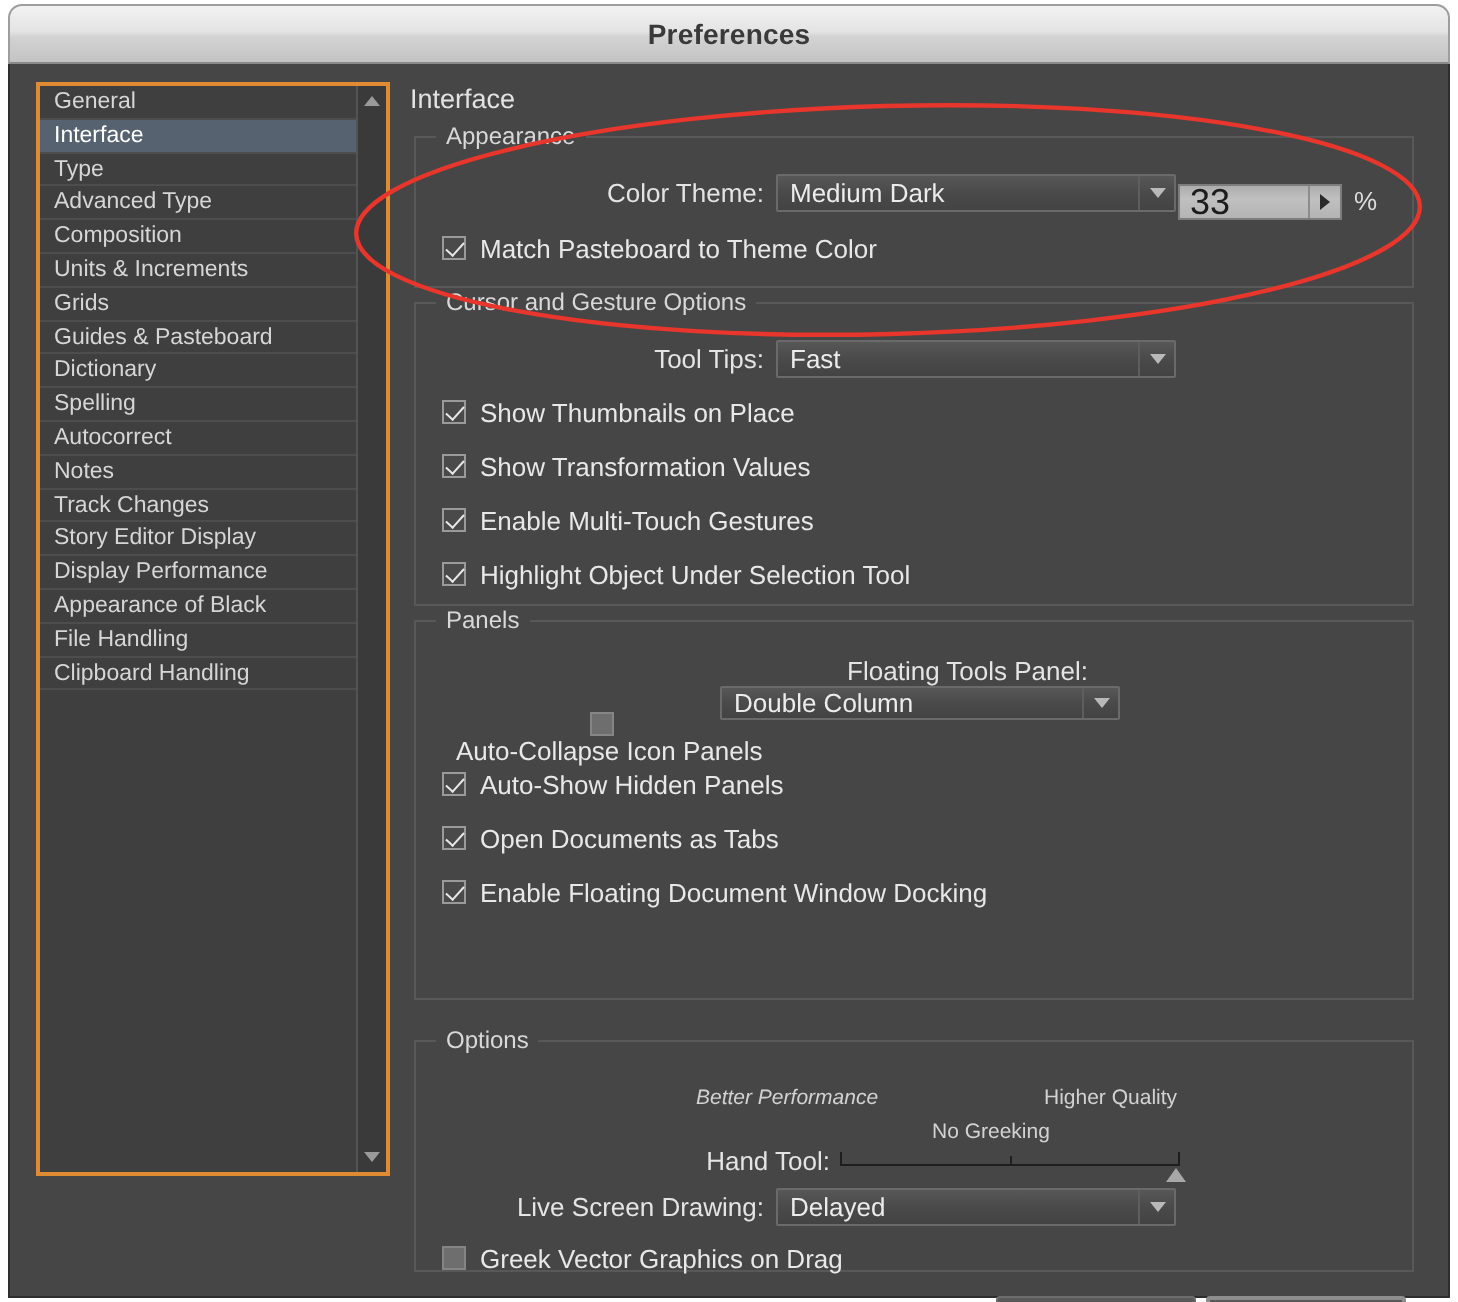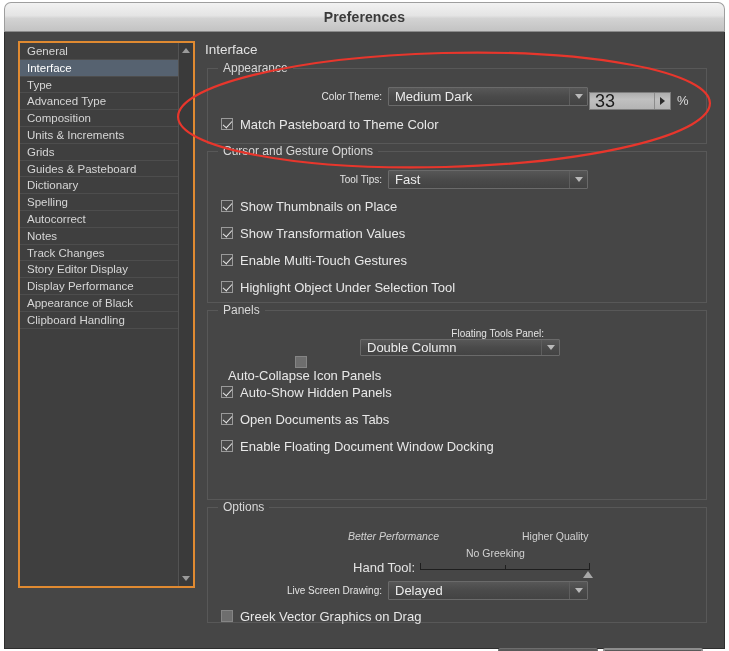--- a/index.html
+++ b/index.html
@@ -148,32 +148,32 @@
     left: 10px;
     background: #464646;
     padding: 0 5px;
     font-size: 12px;
     color: #d8d8d8;
   }
 
   #group-appearance   { top: 30px;  height: 76px; }
   #group-cursor       { top: 113px; height: 152px; }
   #group-panels       { top: 272px; height: 190px; }
-  #group-options      { top: 469px; height: 116px; }
+  #group-options      { top: 482px; height: 116px; }
 
   
   .row {
     position: absolute;
     left: 0;
     height: 21px;
     display: flex;
     align-items: center;
   }
   .row-label {
-    font-size: 10px;
+    font-size: 13px;
     color: #e4e4e4;
     text-align: right;
     white-space: nowrap;
   }
 
   
   .select {
     position: relative;
     height: 19px;
     background: linear-gradient(to bottom, #575757 0%, #4a4a4a 50%, #434343 100%);
@@ -381,20 +381,21 @@
           <div class="side-item"><span>Grids</span></div>
           <div class="side-item"><span>Guides &amp; Pasteboard</span></div>
           <div class="side-item"><span>Dictionary</span></div>
           <div class="side-item"><span>Spelling</span></div>
           <div class="side-item"><span>Autocorrect</span></div>
           <div class="side-item"><span>Notes</span></div>
           <div class="side-item"><span>Track Changes</span></div>
           <div class="side-item"><span>Story Editor Display</span></div>
           <div class="side-item"><span>Display Performance</span></div>
           <div class="side-item"><span>Appearance of Black</span></div>
+          <div class="side-item"><span>File Handling</span></div>
           <div class="side-item"><span>Clipboard Handling</span></div>
         </div>
       <div id="sidebar-scroll">
         <div class="sb-arrow up">
           <div class="tri-up"></div>
         </div>
         <div class="sb-arrow down">
           <div class="tri-down"></div>
         </div>
       </div>

